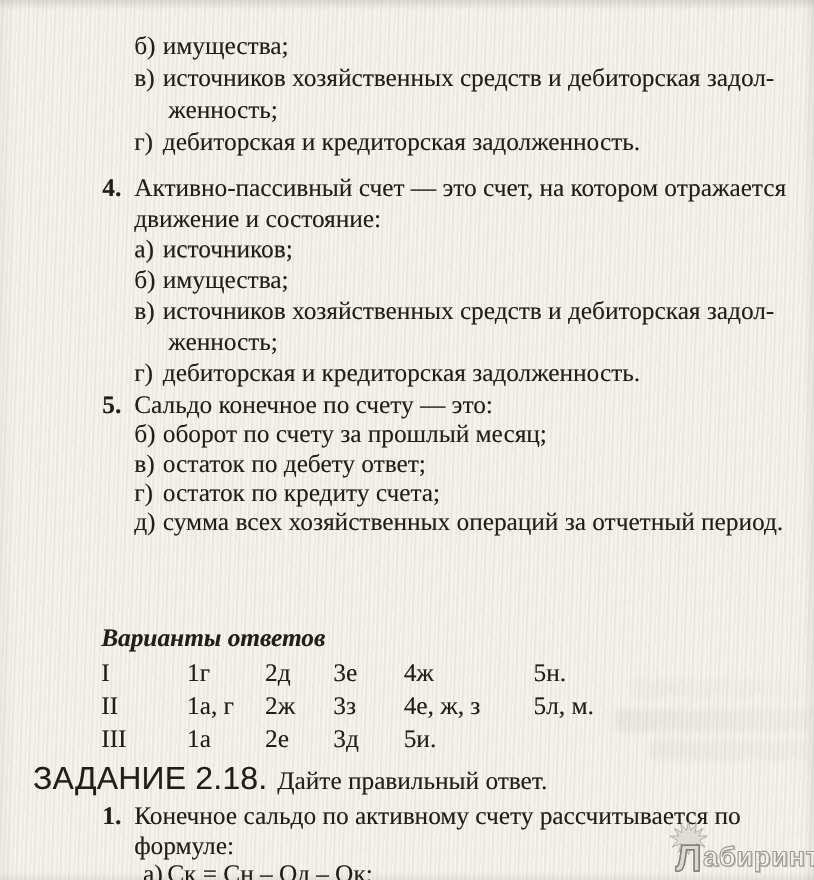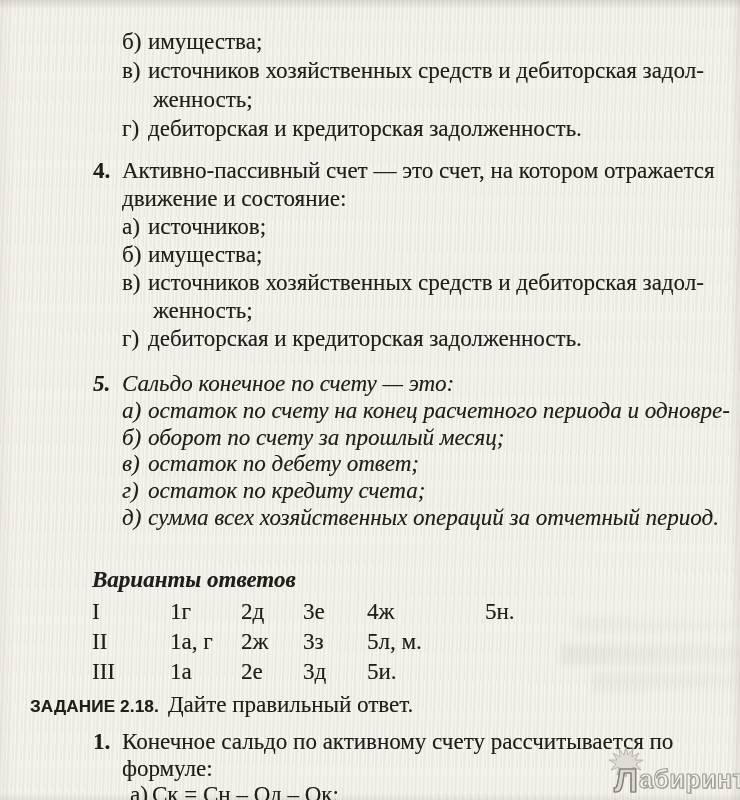--- a/index.html
+++ b/index.html
@@ -36,41 +36,41 @@
     margin-left: -29px;
     font-weight: 700;
   }
 
   .marker { display: inline-block; width: 26px; }
 
   .cont { padding-left: 31px; }
 
   #blockA  { top: 27px;  line-height: 29px; }
   #q4      { top: 157px; line-height: 28px; }
-  #q5      { top: 371px; line-height: 26.8px; font-style: italic; }
+  #q5      { top: 355px; line-height: 26.8px; }
 
   #answers { top: 563px; left: 92px; }
   .ans-heading {
     font-style: italic;
     font-weight: 700;
     line-height: 34px;
     height: 34px;
     font-family: Liberation Serif, serif;
   }
   .ans-row {
     display: grid;
     grid-template-columns: 78px 71px 62px 64px 118px auto;
     line-height: 30px;
   }
 
   #taskline { top: 692px; left: 30px; white-space: nowrap; }
   .task-label {
     font-family: "Liberation Sans", sans-serif;
-    font-weight: 700;
-    font-size: 17px;
+    font-weight: 400;
+    font-size: 29px;
     letter-spacing: 0.2px;
     margin-right: 9px;
     text-align: right;
   }
 
   #taskq1 { top: 729px; line-height: 26.6px; }
   .opt-shift { margin-left: 8px; }
   .opt-shift .marker { width: 22px; }
 
   
@@ -155,23 +155,20 @@
     <div class="line">
       <span class="marker">г)</span><span>дебиторская и кредиторская задолженность.</span>
     </div>
   </section>
 
   <section id="q5">
     <div class="line">
       <span class="num">5.</span><span>Сальдо конечное по счету — это:</span>
     </div>
     <div class="line">
-      <span class="marker">а)</span><span>остаток по счету на конец расчетного периода и одновре-</span>
-    </div>
-    <div class="line">
       <span class="marker">б)</span><span>оборот по счету за прошлый месяц;</span>
     </div>
     <div class="line">
       <span class="marker">в)</span><span>остаток по дебету ответ;</span>
     </div>
     <div class="line">
       <span class="marker">г)</span><span>остаток по кредиту счета;</span>
     </div>
     <div class="line">
       <span class="marker">д)</span><span>сумма всех хозяйственных операций за отчетный период.</span>
@@ -186,20 +183,21 @@
       <span>2д</span>
       <span>3е</span>
       <span>4ж</span>
       <span>5н.</span>
     </div>
     <div class="ans-row">
       <span>II</span>
       <span>1а, г</span>
       <span>2ж</span>
       <span>3з</span>
+      <span>4е, ж, з</span>
       <span>5л, м.</span>
     </div>
     <div class="ans-row">
       <span>III</span>
       <span>1а</span>
       <span>2е</span>
       <span>3д</span>
       <span>5и.</span>
     </div>
   </section>

